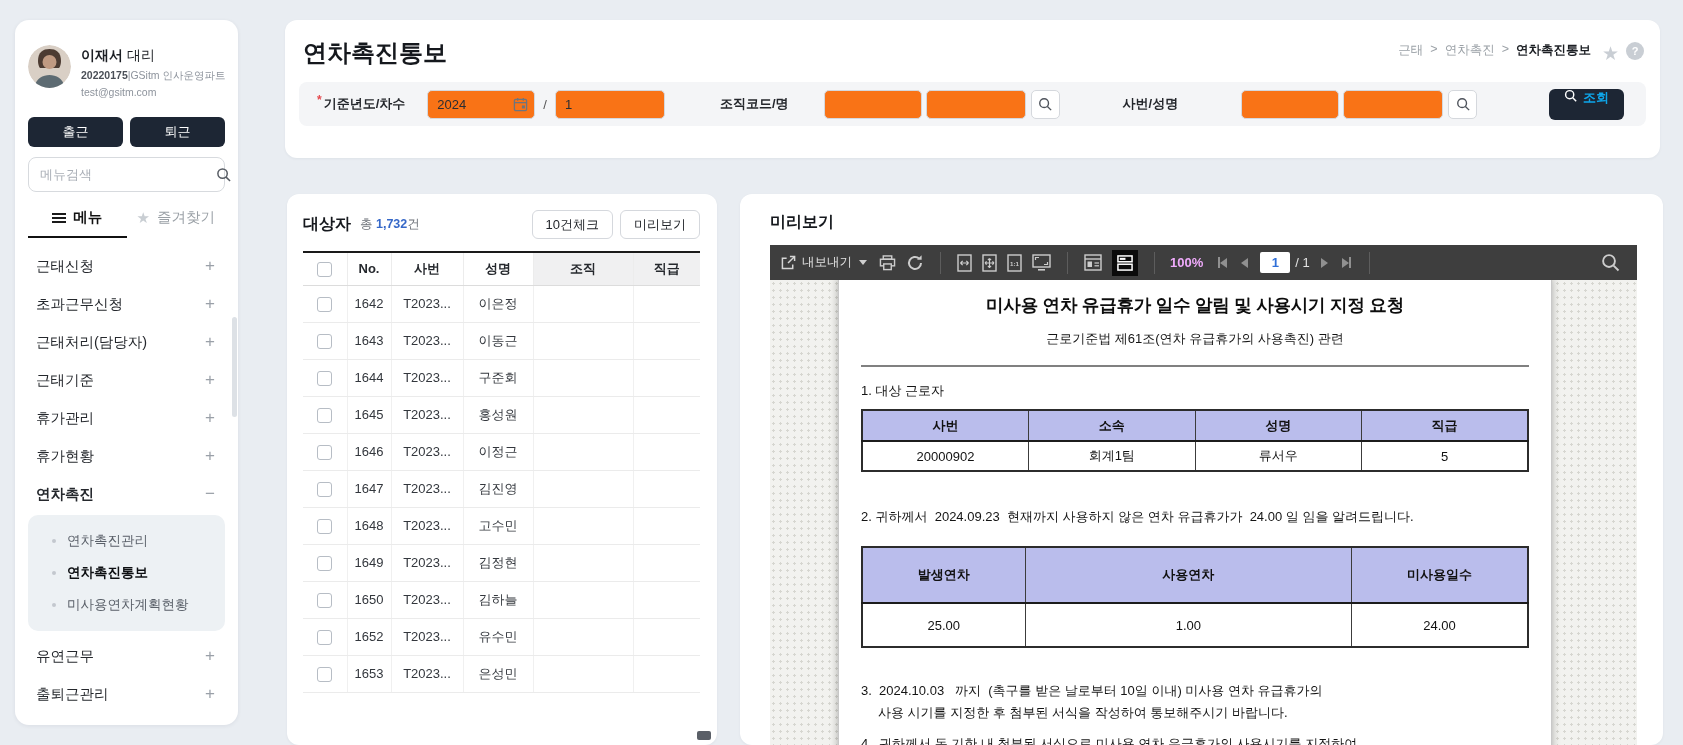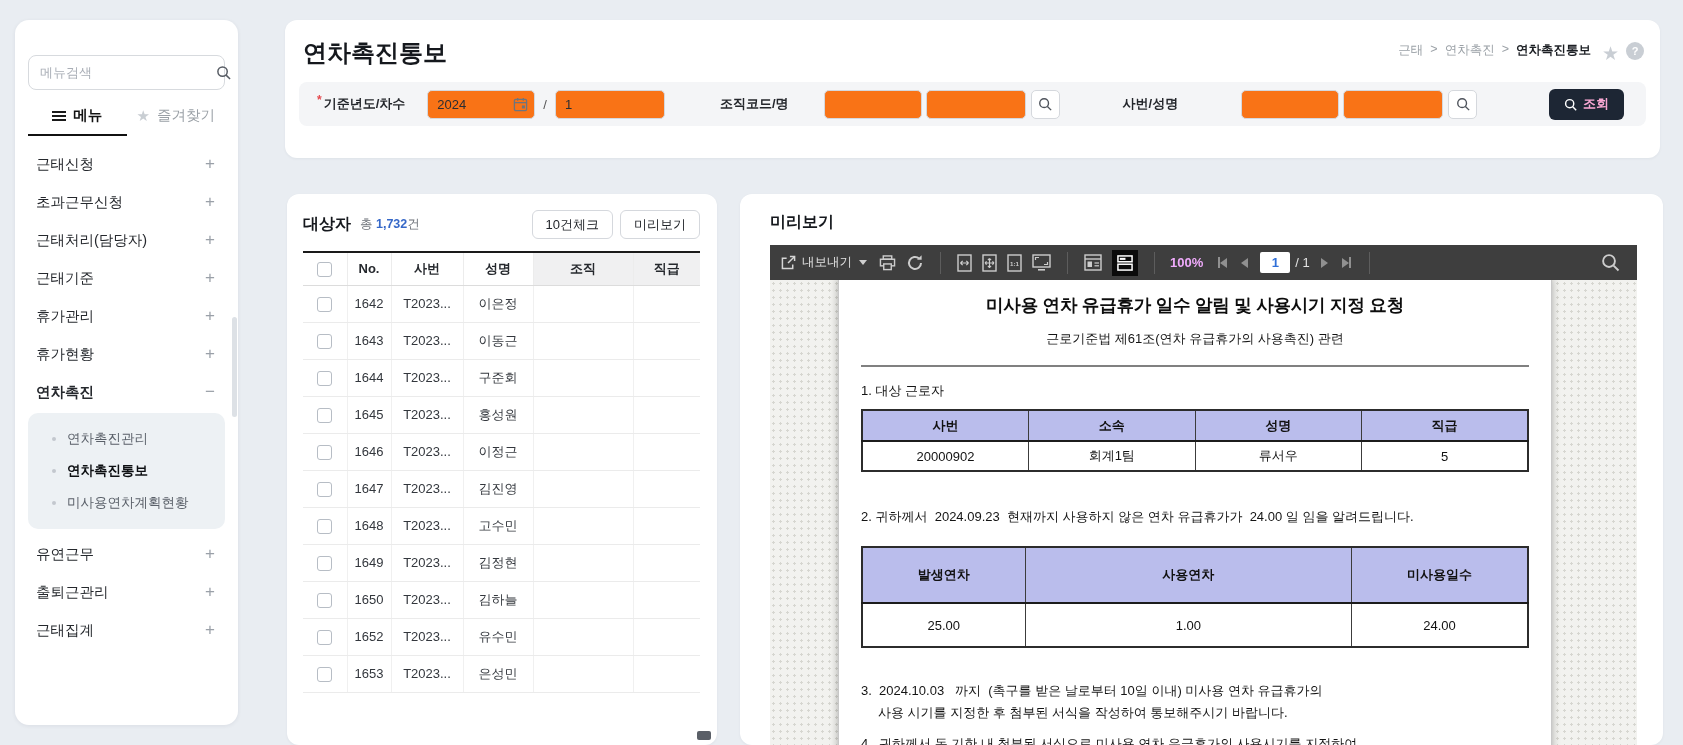--- a/index.html
+++ b/index.html
@@ -57,22 +57,22 @@
   .year-wrap{position:relative;margin-left:22px}
   .year-wrap input{width:108px;padding-right:26px}
   .cal-ico{position:absolute;right:7px;top:7px;color:#6f747c}
   .slash{margin:0 8px;font-size:13px;color:#555}
   .w110{width:110px}
   .w98{width:98px}
   .w100{width:100px;margin-left:4px}
   .sq-btn{width:29px;height:29px;margin-left:5px;background:#fff;border:1px solid #d5d8dd;border-radius:5px;
     display:flex;align-items:center;justify-content:center;color:#4e535b;cursor:pointer}
   .gap55{margin-left:55px}.gap35{margin-left:35px}.gap50{margin-left:63px}
-  .btn-query{margin-left:auto;height:31px;padding:0 15px;background:#1d2634;color:#f9a8d4;font-size:13px;font-weight:600;
-    border:none;border-radius:6px;display:flex;align-items:center;gap:6px;cursor:pointer}
+  .btn-query{margin-left:auto;height:31px;padding:0 15px;background:#1d2634;color:#0ea5e9;font-size:13px;font-weight:600;
+    border:none;border-radius:6px;display:flex;gap:6px;cursor:pointer}
 
   
   .targets-card{position:absolute;left:287px;top:194px;width:430px;height:551px;background:#fff;border-radius:12px;
     box-shadow:0 1px 3px rgba(25,35,55,.05)}
   .panel-head{display:flex;align-items:center;padding:16px 17px 12px 16px}
   .panel-title{font-size:16px;font-weight:700;color:#15181d}
   .panel-count{font-size:12.5px;color:#6b7077;margin-left:9px}
   .panel-count .blue{color:#3668c8;font-weight:600}
   .panel-btns{margin-left:auto;display:flex;gap:7px}
   .btn-ghost{height:29px;padding:0 13px;background:#fff;border:1px solid #d5d8dd;border-radius:6px;font-size:13px;
@@ -129,21 +129,40 @@
   .doc-table.leave td{height:44px}
   .mt36{margin-top:36px}.mt20{margin-top:20px}.mt34{margin-top:34px}.mt13{margin-top:13px}
   .indent{padding-left:17px;margin-top:4px}
 </style>
 </head>
 <body>
 
 <div class="screen">
 
   <aside class="sidebar">
-
+    <div class="profile">
+      <span class="avatar">
+        <svg width="43" height="43" viewBox="0 0 43 43">
+          <circle cx="21.5" cy="21.5" r="21.5" fill="#d9cfc5"></circle>
+          <path d="M10 16c0-9 5-12 11.5-12S33 7 33 16c0 3-1 6-2 7H12c-1-1-2-4-2-7z" fill="#4c3b32"></path>
+          <circle cx="21.5" cy="17" r="7" fill="#c09a82"></circle>
+          <path d="M6 43c2-10 9-13 15.5-13S35 33 37 43z" fill="#5d6b72"></path>
+        </svg>
+      </span>
+      <div>
+        <div class="p-name"><b>이재서</b> <span>대리</span></div>
+        <div class="p-sub"><b>20220175</b><span>|</span><span>GSitm 인사운영파트</span></div>
+        <div class="p-mail">test@gsitm.com</div>
+      </div>
+    </div>
+
+    <div class="btn-row">
+      <button class="btn-dark">출근</button>
+      <button class="btn-dark">퇴근</button>
+    </div>
 
     <div class="menu-search">
       <input type="text" placeholder="메뉴검색" style="">
       <span style="display:flex">
         <svg width="15" height="15" viewBox="0 0 16 16">
             <circle cx="7" cy="7" r="5" fill="none" stroke="#565b63" stroke-width="1.6"></circle>
             <line x1="10.8" y1="10.8" x2="15" y2="15" stroke="#565b63" stroke-width="1.6"></line>
           </svg>
       </span>
     </div>

